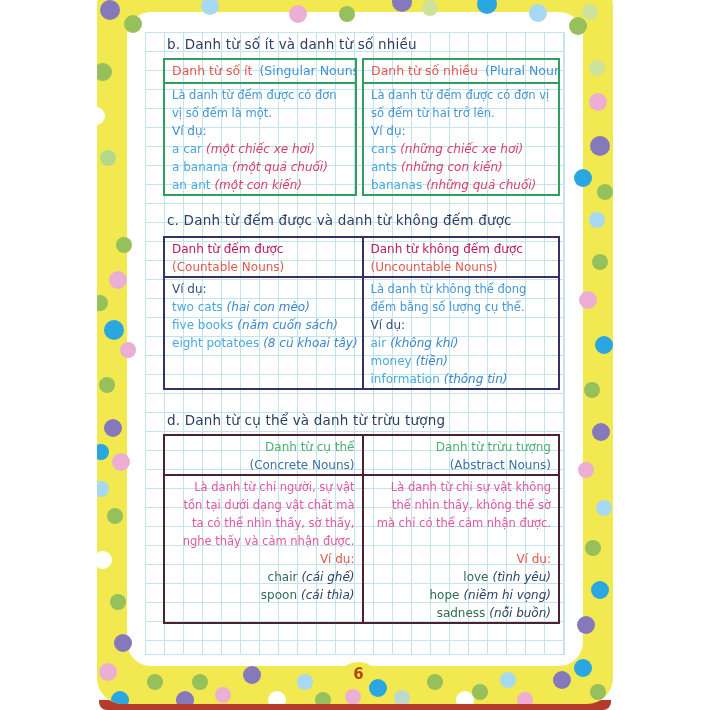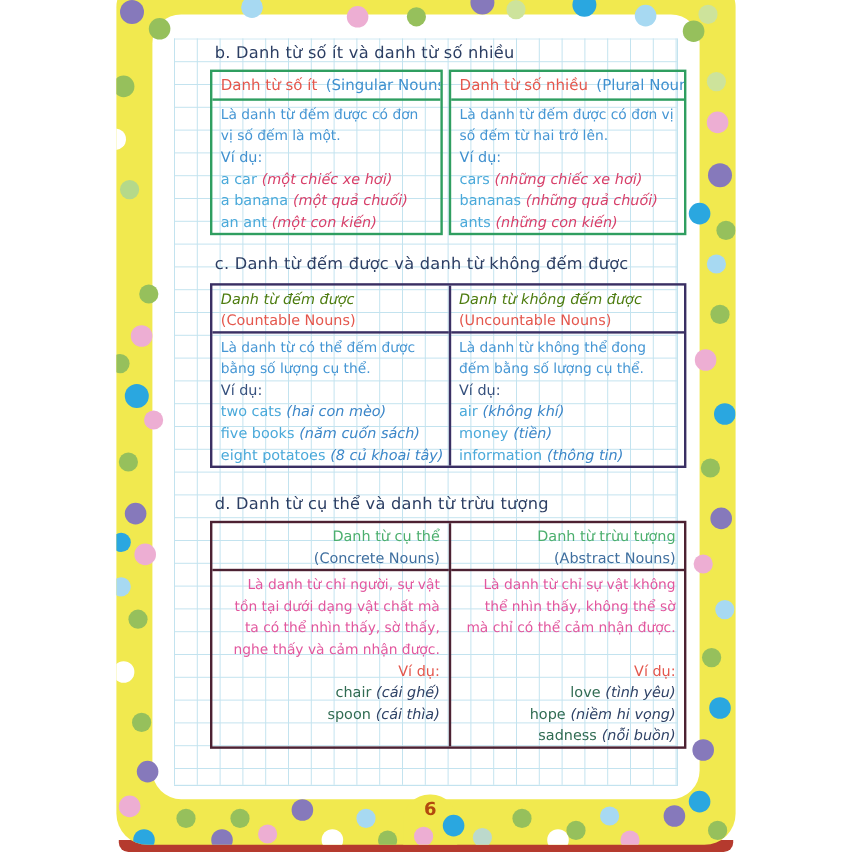--- a/index.html
+++ b/index.html
@@ -21,41 +21,41 @@
   .dot { position:absolute; border-radius:50%; }
 
   
   .grid-paper { position:absolute; left:145px; top:32px; width:420px; height:623px; z-index:2;
     background-color:#ffffff;
     background-image: linear-gradient(to right,#c3e3ef 1px, transparent 1px),
                       linear-gradient(to bottom,#c3e3ef 1px, transparent 1px);
     background-size:19px 19px;
     border-right:1px solid #c3e3ef; border-bottom:1px solid #c3e3ef; }
 
-  .content { position:absolute; left:12px; top:0; width:684px; height:710px; z-index:3; }
+  .content { position:absolute; left:0; top:0; width:684px; height:710px; z-index:3; }
   .sec-title { position:absolute; left:167px; font-size:13.5px; color:#2c3e63; letter-spacing:.2px; }
 
   .tbl { position:absolute; left:163px; width:397px; display:flex; font-size:12px; line-height:18px; }
   
   .sec-b .colbox { border:2px solid #2f9e60; }
   .sec-b .colbox.left { width:194px; margin-right:5px; }
   .sec-b .colbox.right { width:198px; }
   
   .tbl.onebox { border-style:solid; border-width:2px; }
   .tbl.onebox .colbox { width:50%; border:none; }
   .tbl.onebox .colbox.right { border-left:2px solid; border-color:inherit; }
   .sec-c.tbl.onebox, .sec-c .colbox.right { border-color:#3a2f63; }
   .sec-d.tbl.onebox, .sec-d .colbox.right { border-color:#4c2132; }
 
   .hdr { padding:2px 7px; white-space:nowrap; overflow:hidden; }
   .sec-b .hdr { height:24px; border-bottom:2px solid #2f9e60; font-size:12.5px; }
   .sec-c .hdr { height:40px; border-bottom:2px solid #3a2f63; }
   .sec-d .hdr { height:40px; border-bottom:2px solid #4c2132; }
   .sec-b .hdr-vn { color:#e4574d; }  .sec-b .hdr-en { color:#3f90cf; margin-left:3px; }
-  .sec-c .hdr-vn { color:#4d7c0f; display:block;font-style:italic; }  .sec-c .hdr-en { color:#e4574d; display:block; }
+  .sec-c .hdr-vn { color:#be185d; display:block; }  .sec-c .hdr-en { color:#e4574d; display:block; }
   .sec-d .hdr-vn { color:#4caf6e; display:block; }  .sec-d .hdr-en { color:#3f6f9f; display:block; }
 
   .body { padding:2px 7px 0 7px; }
   .def { font-size:11.5px; }
   .sec-b .def, .sec-c .def { height:36px; color:#4596d4; }
   .sec-d .def { height:72px; color:#e2579e; }
   .vi-du { height:18px; }
   .sec-b .vi-du { color:#3f90cf; }
   .sec-c .vi-du { color:#36517e; }
   .sec-d .vi-du { color:#e4574d; }
@@ -180,38 +180,37 @@
           <span class="hdr-vn">Danh từ số nhiều</span>
           <span class="hdr-en">(Plural Nouns)</span>
         </div>
         <div class="body">
           <div class="def">Là danh từ đếm được có đơn vị số đếm từ hai trở lên.</div>
           <div class="vi-du">Ví dụ:</div>
           <div class="ex-line">
             <span class="ex-en">cars</span><span class="ex-vn">(những chiếc xe hơi)</span>
           </div>
           <div class="ex-line">
+            <span class="ex-en">ants</span><span class="ex-vn">(những con kiến)</span>
+          </div>
+          <div class="ex-line">
             <span class="ex-en">bananas</span><span class="ex-vn">(những quả chuối)</span>
-          </div>
-          <div class="ex-line">
-            <span class="ex-en">ants</span><span class="ex-vn">(những con kiến)</span>
           </div>
         </div>
       </div>
     </div>
 
     <div class="sec-title" style="top:212px">c. Danh từ đếm được và danh từ không đếm được</div>
     <div class="tbl onebox sec-c t-c">
       <div class="colbox left">
         <div class="hdr">
           <span class="hdr-vn">Danh từ đếm được</span>
           <span class="hdr-en">(Countable Nouns)</span>
         </div>
         <div class="body">
-          <div class="def">Là danh từ có thể đếm được bằng số lượng cụ thể.</div>
           <div class="vi-du">Ví dụ:</div>
           <div class="ex-line">
             <span class="ex-en">two cats</span><span class="ex-vn">(hai con mèo)</span>
           </div>
           <div class="ex-line">
             <span class="ex-en">five books</span><span class="ex-vn">(năm cuốn sách)</span>
           </div>
           <div class="ex-line">
             <span class="ex-en">eight potatoes</span><span class="ex-vn">(8 củ khoai tây)</span>
           </div>

